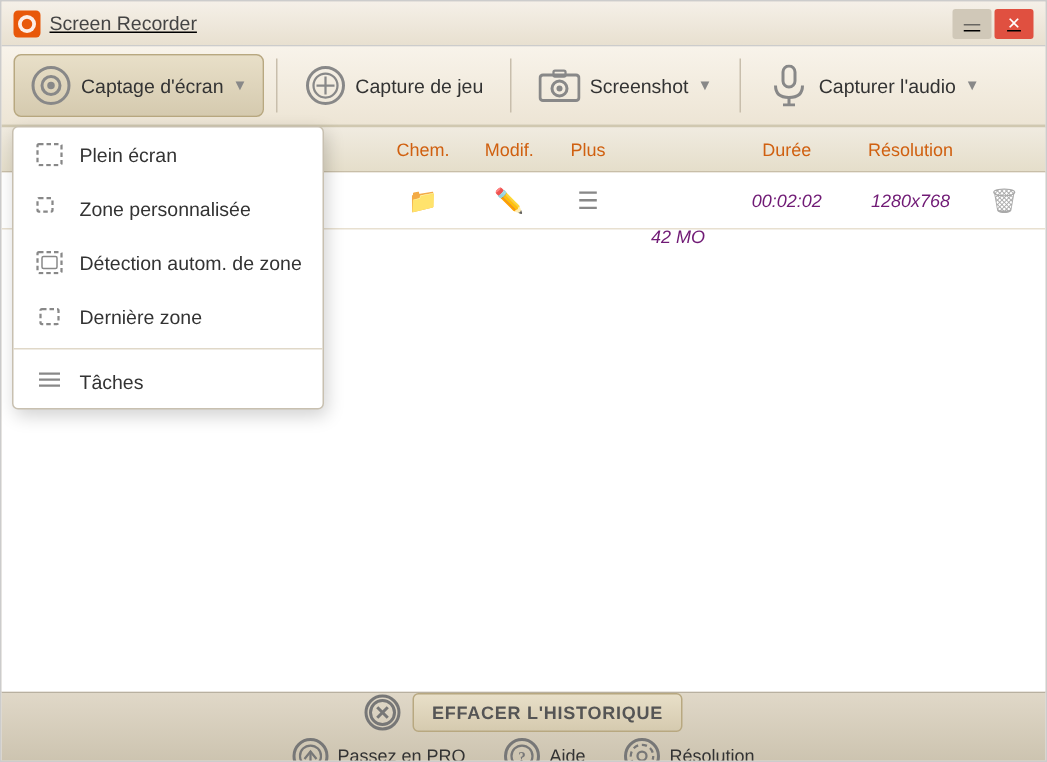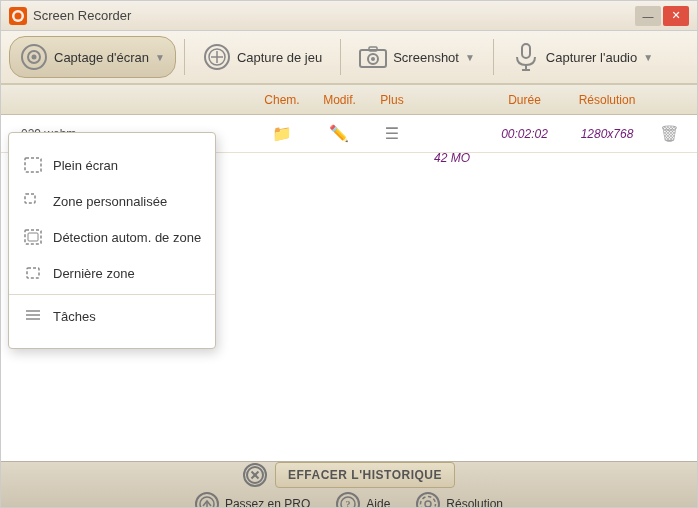--- a/index.html
+++ b/index.html
@@ -16,20 +16,21 @@
     
     .title-bar {
       background: linear-gradient(to bottom, #f5f0e8, #e8e0d0);
       height: 30px;
       display: flex;
       align-items: center;
       justify-content: space-between;
       padding: 0 8px;
       border-bottom: 1px solid #ccc;
       user-select: none;
+      text-decoration: underline;
     }
     .title-bar-left {
       display: flex;
       align-items: center;
       gap: 6px;
     }
     .app-icon {
       width: 18px;
       height: 18px;
       background: #e8580a;
@@ -75,21 +76,21 @@
       align-items: center;
       padding: 0 8px;
       gap: 6px;
       border-bottom: 2px solid #d0c8b0;
     }
     .toolbar-btn {
       display: flex;
       align-items: center;
       gap: 6px;
       padding: 6px 10px;
-      border-radius: 16px;
+      border-radius: 5px;
       cursor: pointer;
       font-size: 13px;
       color: #333;
       background: transparent;
       border: none;
       white-space: nowrap;
     }
     .toolbar-btn.active {
       background: linear-gradient(to bottom, #e8dfc8, #d5caaf);
       border: 1px solid #b8a880;
@@ -230,22 +231,21 @@
     .dropdown-overlay {
       position: absolute;
       top: 84px;
       left: 8px;
       background: white;
       border: 1px solid #c8c0b0;
       border-radius: 4px;
       box-shadow: 2px 4px 12px rgba(0,0,0,0.18);
       min-width: 200px;
       z-index: 100;
-      padding: 14px 0;
-      margin-top: 48px;
+      padding: 0 0;
     }
     .menu-item {
       display: flex;
       align-items: center;
       gap: 10px;
       padding: 8px 14px;
       cursor: pointer;
       font-size: 13px;
       color: #333;
     }

